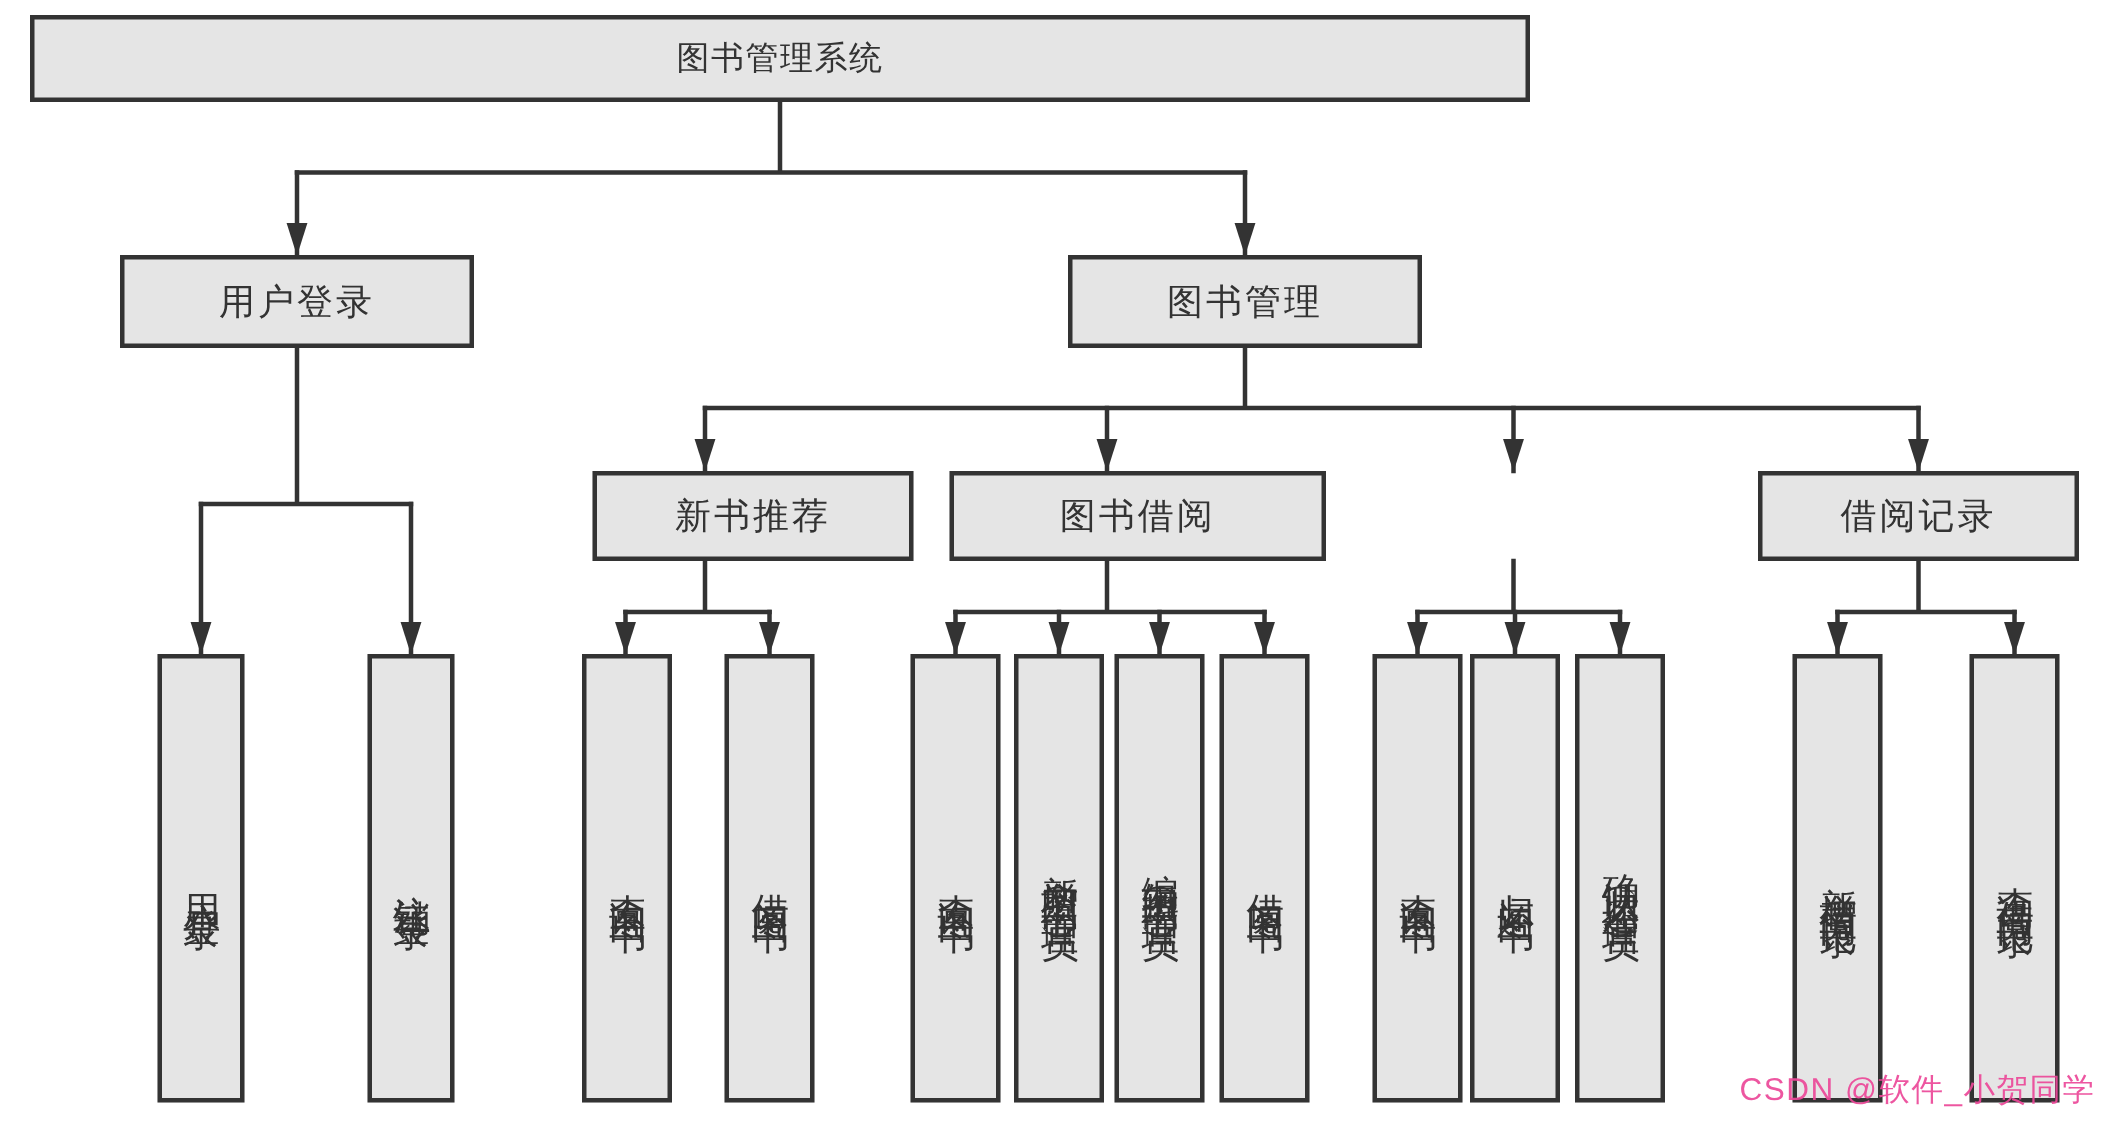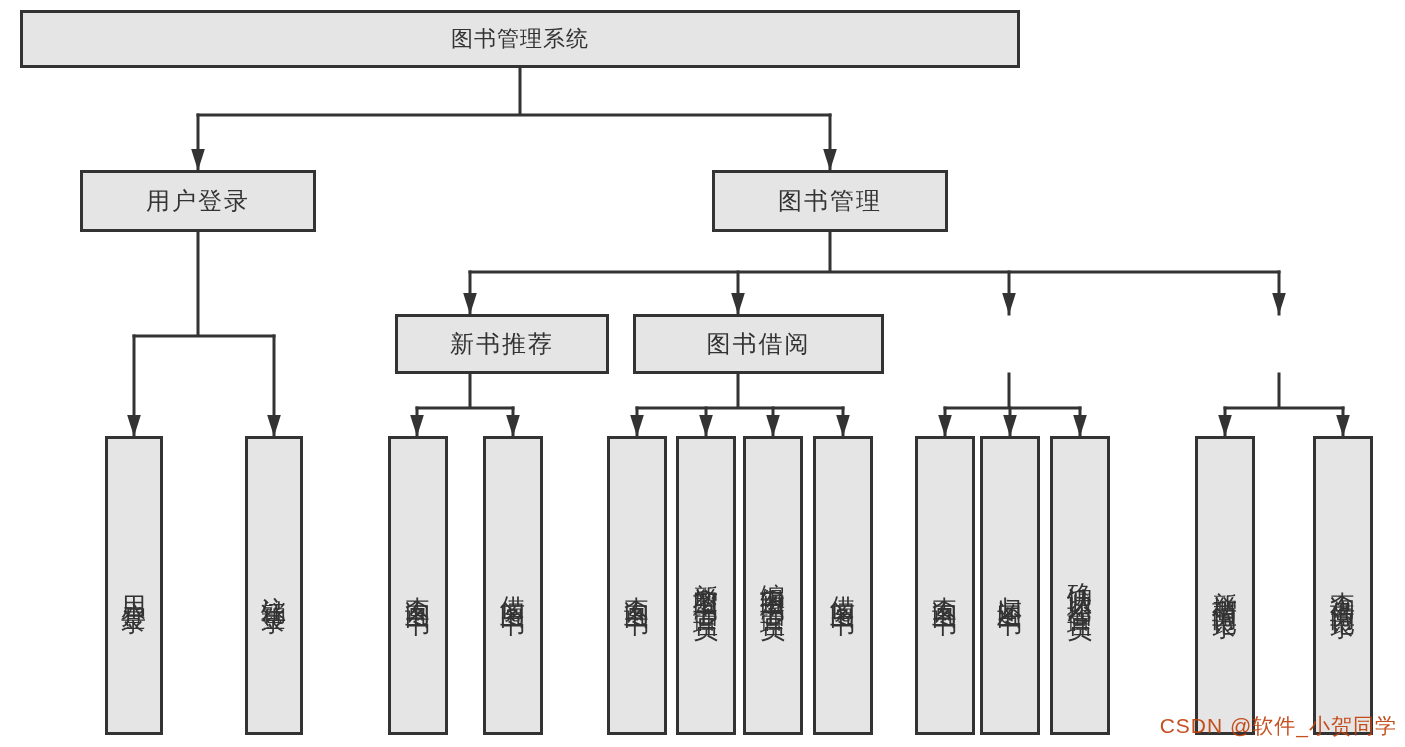--- a/index.html
+++ b/index.html
@@ -58,21 +58,21 @@
     letter-spacing: 5px;
     line-height: 1.2;
   }
   .watermark {
     position: absolute;
     right: 8px;
     top: 712px;
     z-index: 3;
     font-size: 21px;
     letter-spacing: 1px;
-    color: #c2410c;
+    color: #ec4899;
     opacity: 0.92;
     white-space: nowrap;
   }
 </style>
 </head>
 <body>
 
 <div class="stage">
 
   <svg class="wires" width="1405" height="747" viewBox="0 0 1405 747">
@@ -130,20 +130,21 @@
     </g>
   </svg>
 
   <div class="box root-label" style="left:20px; top:10px; width:1000px; height:58px;">图书管理系统</div>
 
   <div class="box h-label" style="left:80px; top:170px; width:236px; height:62px;">用户登录</div>
   <div class="box h-label" style="left:712px; top:170px; width:236px; height:62px;">图书管理</div>
 
   <div class="box h-label" style="left:363px; top:314px; width:214px; height:60px;margin-left:32px;">新书推荐</div>
   <div class="box h-label" style="left:633px; top:314px; width:251px; height:60px;">图书借阅</div>
+  <div class="box h-label" style="left:1172px; top:314px; width:214px; height:60px;">借阅记录</div>
 
   <div class="box leaf" style="left:105px; top:436px; width:58px; height:299px;">用户登录</div>
   <div class="box leaf" style="left:245px; top:436px; width:58px; height:299px;">注销登录</div>
 
   <div class="box leaf" style="left:388px; top:436px; width:60px; height:299px;">查询图书</div>
   <div class="box leaf" style="left:483px; top:436px; width:60px; height:299px;">借阅图书</div>
 
   <div class="box leaf" style="left:607px; top:436px; width:60px; height:299px;">查询图书</div>
   <div class="box leaf" style="left:676px; top:436px; width:60px; height:299px;">新增图书（管理员）</div>
   <div class="box leaf" style="left:743px; top:436px; width:60px; height:299px;">编辑图书（管理员）</div>

